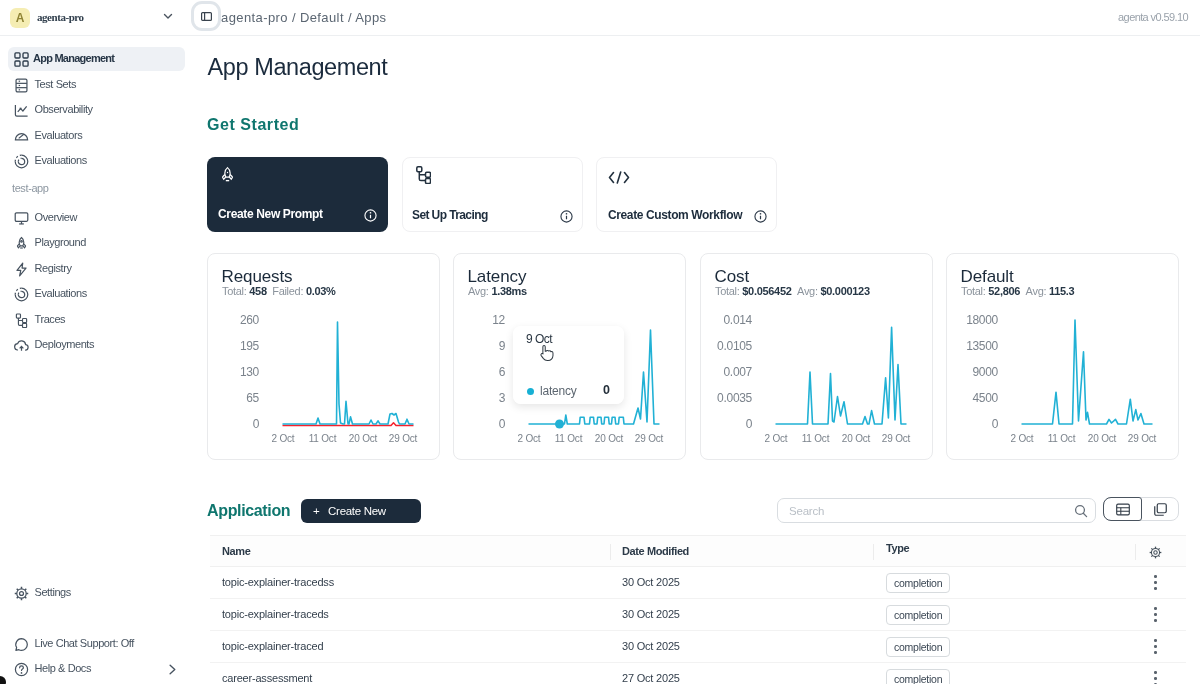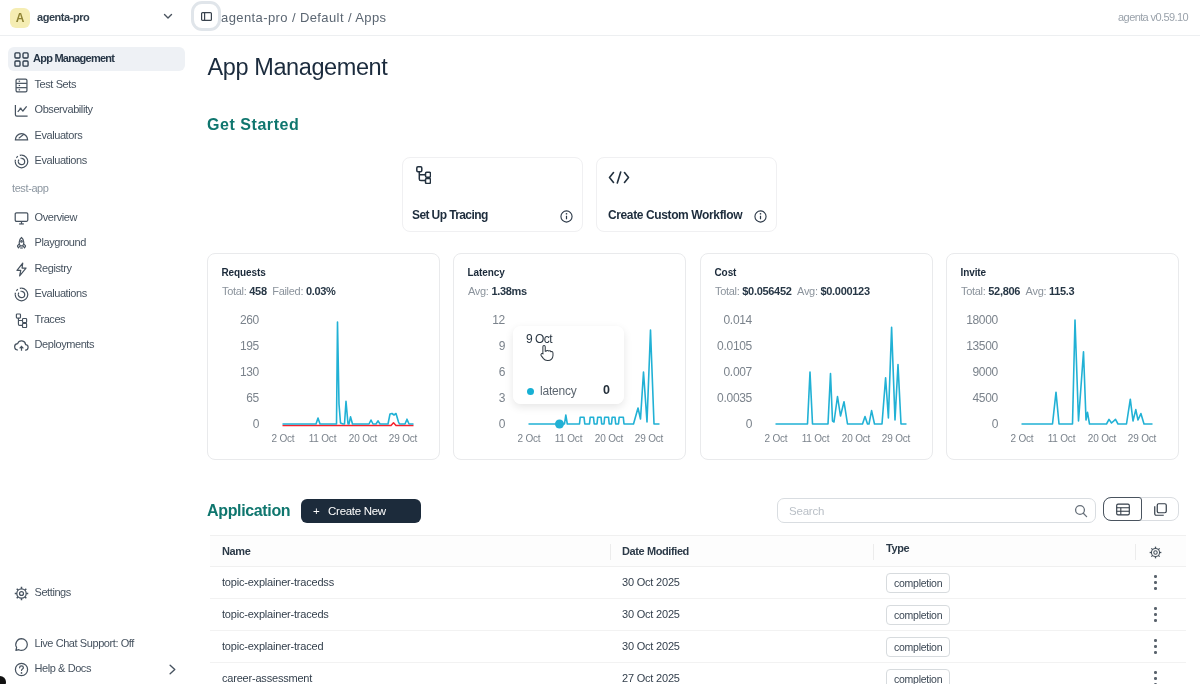--- a/index.html
+++ b/index.html
@@ -6,21 +6,21 @@
 html,body { width:1200px; height:684px; overflow:hidden; background:#fff;
   font-family:"Liberation Sans", sans-serif; }
 #page { position:relative; width:1200px; height:684px; background:#fff; }
 .abs { position:absolute; }
 
 #topbar { position:absolute; left:0; top:0; width:1200px; height:36px;
   border-bottom:1px solid #edeff1; background:#fff; }
 #ws-avatar { position:absolute; left:10px; top:8px; width:20px; height:20px;
   border-radius:6px; background:#f5edb3; color:#8f8435; font-size:12px;
   font-weight:bold; text-align:center; line-height:20px; }
-#ws-name { position:absolute; left:37px; top:10.5px; font-size:11px; font-weight:700; letter-spacing:-0.45px; color:#32404e; }
+#ws-name { position:absolute; left:37px; top:10.5px; font-size:11px; font-weight:700; letter-spacing:-0.45px; color:#32404e;font-family:Liberation Serif, serif; }
 #ws-chev { position:absolute; left:162px; top:9px; }
 #collapse-btn { position:absolute; left:191px; top:1px; width:30px; height:30px;
   border:3px solid #e0e5ea; border-radius:11px; background:#fff; }
 #collapse-btn svg { position:absolute; left:7px; top:8px; }
 #breadcrumb { position:absolute; left:221px; top:10px; font-size:13px; letter-spacing:0.4px; color:#5b6672; }
 #version { position:absolute; right:12px; top:11px; font-size:11px; letter-spacing:-0.6px; color:#9aa2ab; }
 
 #sidebar { position:absolute; left:0; top:36px; width:193px; height:648px; background:#fff; }
 .side-item { position:absolute; left:8px; width:177px; height:24px; border-radius:6px;
   font-size:11px; letter-spacing:-0.42px; color:#46525f; }
@@ -36,21 +36,21 @@
 .gs-card { position:absolute; top:157px; width:181px; height:75px; border-radius:8px; }
 .gs-dark { background:#1c2b3b; }
 .gs-light { background:#fff; border:1px solid #f0f0f2; }
 .gs-title { position:absolute; left:11px; top:50px; font-size:12px; font-weight:700; letter-spacing:-0.35px; }
 .gs-dark .gs-title { color:#fff; }
 .gs-light .gs-title { color:#1d2c3c; }
 .gs-info { position:absolute; top:52px; }
 
 .stat-card { position:absolute; top:253px; width:233px; height:207px; border:1px solid #e9eaec;
   border-radius:8px; background:#fff; }
-.stat-title { position:absolute; left:13.5px; top:13px; font-size:10px; font-weight:700; letter-spacing:-0.1px; color:#1b2a3a; }
+.stat-title { position:absolute; left:13.5px; top:13px; font-size:17px; font-weight:400; letter-spacing:-0.1px; color:#1b2a3a; }
 .stat-sub { position:absolute; left:14px; top:30.5px; font-size:11px; letter-spacing:-0.3px; color:#8b939c; }
 .stat-sub b { color:#273746; font-weight:700; }
 .stat-card svg.chart { position:absolute; left:0; top:0; }
 
 #app-h2 { left:207px; top:501.5px; }
 #btn-create { position:absolute; left:301px; top:499px; width:120px; height:24px;
   background:#1c2b3b; border-radius:6px; color:#fff; font-size:11.5px; letter-spacing:-0.3px; text-align:left;
   padding-left:12px; line-height:24px; }
 #search { position:absolute; left:777px; top:498px; width:319px; height:25px;
   border:1px solid #d9dde1; border-radius:7px; background:#fff; }
@@ -256,20 +256,37 @@
       <span class="txt">Help &amp; Docs</span>
       <svg style="left:auto;right:8px;top:5px" width="10" height="13" viewBox="0 0 10 14">
           <path d="M3 2.5L8 7l-5 4.5" stroke="#46525f" stroke-width="1.5" fill="none" stroke-linecap="round" stroke-linejoin="round"></path>
         </svg>
     </div>
   </div>
 
   <div id="h1">App Management</div>
   <div class="h2" style="left:207px; top:115.5px; letter-spacing:0.55px;">Get Started</div>
 
+  <div class="gs-card gs-dark" style="left:207px;">
+    <svg style="position:absolute;left:13px;top:9px" width="15" height="18" viewBox="0 0 24 28">
+        <g fill="none" stroke="#fff" stroke-width="1.9">
+          <path d="M12 2.2c2.7 2.1 4.3 5.3 4.3 8.8 0 2.3-.7 4.6-1.9 6.5h-4.8A12.3 12.3 0 0 1 7.7 11c0-3.5 1.6-6.7 4.3-8.8z"></path>
+          <circle cx="12" cy="10" r="1.1" fill="#fff" stroke="none"></circle>
+          <path d="M7.8 13.2l-3.4 3.6c-.3.3-.4.8-.15 1.2l1.7 2.8 3.2-3.6"></path>
+          <path d="M16.2 13.2l3.4 3.6c.3.3.4.8.15 1.2l-1.7 2.8-3.2-3.6"></path>
+          <path d="M9.3 23h5.4" stroke-width="2.2"></path>
+        </g>
+      </svg>
+    <div class="gs-title">Create New Prompt</div>
+    <svg class="gs-info" style="left:157px" width="13" height="13" viewBox="0 0 14 14">
+        <circle cx="7" cy="7" r="6" fill="none" stroke="#fff" stroke-width="1.2"></circle>
+        <line x1="7" y1="6.2" x2="7" y2="10" stroke="#fff" stroke-width="1.3"></line>
+        <circle cx="7" cy="4" r="0.9" fill="#fff"></circle>
+      </svg>
+  </div>
   <div class="gs-card gs-light" style="left:402px;">
     <svg style="position:absolute;left:13px;top:8px" width="15" height="18" viewBox="0 0 15 18">
         <g fill="none" stroke="#22303e" stroke-width="1.5">
           <rect x="0.8" y="0.8" width="5" height="5" rx="1.2"></rect>
           <path d="M3.3 5.8V13c0 .9.7 1.6 1.6 1.6h4.6M3.3 8.8h6.2"></path>
           <rect x="9.5" y="6.3" width="5" height="5" rx="1.2"></rect>
           <rect x="9.5" y="12.4" width="5" height="5" rx="1.2"></rect>
         </g>
       </svg>
     <div class="gs-title" style="left:9px; letter-spacing:-0.6px;">Set Up Tracing</div>
@@ -347,21 +364,21 @@
       <g font-size="10" letter-spacing="-0.2" fill="#7b838c" text-anchor="middle">
         <text x="75" y="188">2 Oct</text>
           <text x="114.5" y="188">11 Oct</text>
           <text x="155" y="188">20 Oct</text>
           <text x="195" y="188">29 Oct</text>
       </g>
       <polyline fill="none" stroke="#21b1d5" stroke-width="1.6" stroke-linejoin="round" points="74.5,170 106,170 106.5,170 109,118 111.5,170 127,170 129.5,119.5 131.5,167 133,168 136.5,142.5 139.5,162 143,147.7 146.5,170 161.5,170 164,162.6 166.5,170 168,170 170.6,156.6 173.5,170 181,170 184.6,123.8 187.4,164 190.6,73.4 194,166 197,110.6 200,170 205.5,170"></polyline>
     </svg>
   </div>
   <div class="stat-card" id="card-tok" style="left:946px;">
-    <div class="stat-title">Invite</div>
+    <div class="stat-title">Default</div>
     <div class="stat-sub">Total: <b>52,806</b> &nbsp;Avg: <b>115.3</b></div>
     <svg class="chart" width="233" height="207">
       <g font-size="12" letter-spacing="-0.3" fill="#7b838c" text-anchor="end">
         <text x="51" y="70">18000</text>
           <text x="51" y="96">13500</text>
           <text x="51" y="122">9000</text>
           <text x="51" y="148">4500</text>
           <text x="51" y="174">0</text>
       </g>
       <g font-size="10" letter-spacing="-0.2" fill="#7b838c" text-anchor="middle">

